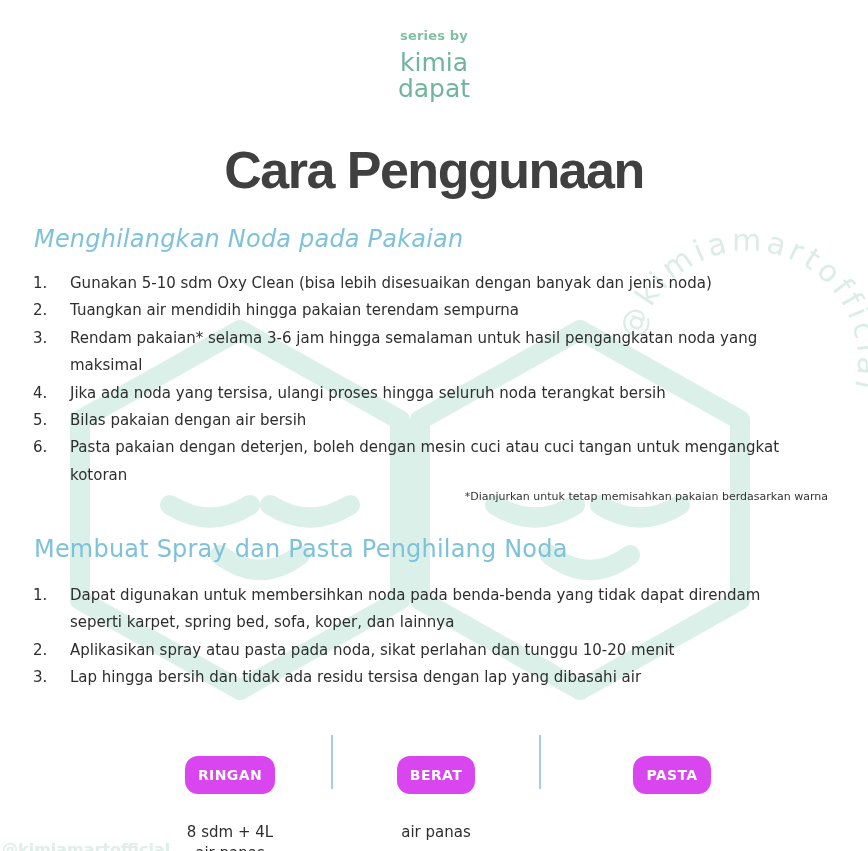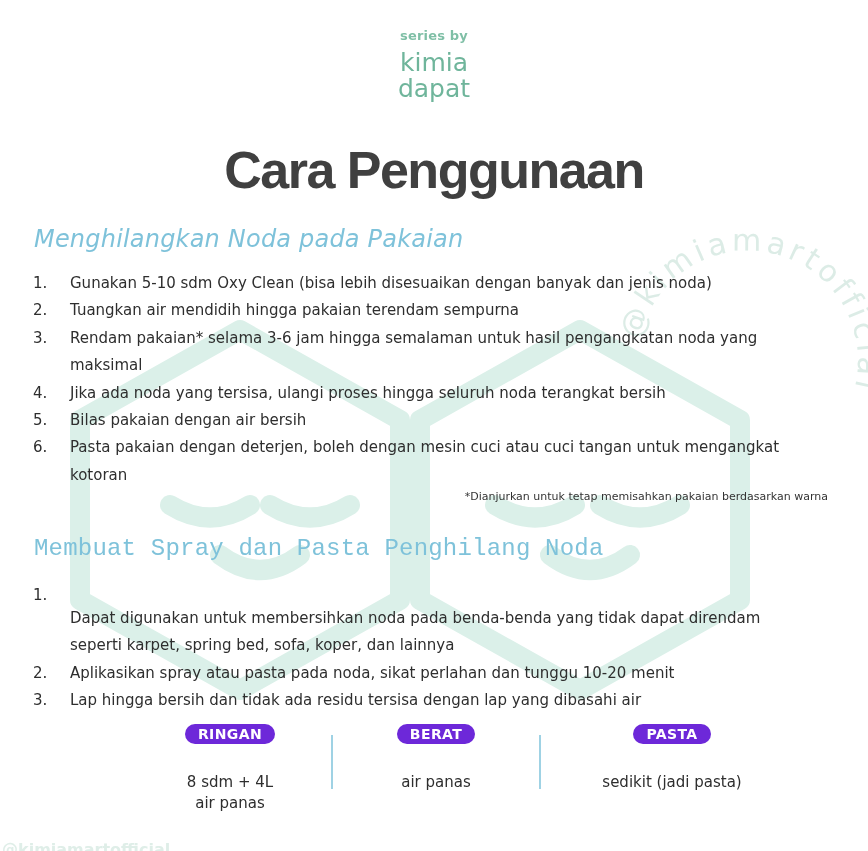--- a/index.html
+++ b/index.html
@@ -77,27 +77,28 @@
       font-size: 11px;
       color: #333333;
     }
     .dose {
       top: 724px;
       width: 200px;
       text-align: center;
     }
     .pill {
       display: inline-block;
-      background: #6d28d9;
+      background: #d946ef;
       color: #ffffff;
       font-weight: bold;
       font-size: 14px;
-      padding: 2px 13px;
+      padding: 11px 13px;
       border-radius: 13px;
       letter-spacing: 0.4px;
+      margin-top: 32px;
     }
     .dose-text {
       margin-top: 28px;
       font-size: 15px;
       line-height: 21px;
       color: #2e2e2e;
     }
     .divider {
       top: 735px;
       width: 2px;
@@ -168,26 +169,26 @@
     <span class="txt">Bilas pakaian dengan air bersih</span>
   </li>
   <li>
     <span class="num">6.</span>
     <span class="txt" style="max-width:720px;">Pasta pakaian dengan deterjen, boleh dengan mesin cuci atau cuci tangan untuk mengangkat kotoran</span>
   </li>
 </ul>
 
 <div class="layer footnote">*Dianjurkan untuk tetap memisahkan pakaian berdasarkan warna</div>
 
-<div class="layer section-title" style="top:535px;font-family:Liberation Mono, monospace;">Membuat Spray dan Pasta Penghilang Noda</div>
+<div class="layer section-title" style="top:535px;">Membuat Spray dan Pasta Penghilang Noda</div>
 
 <ul class="layer list" style="top:582px;">
   <li>
     <span class="num">1.</span>
-    <span class="txt" style="max-width:740px;margin-top:23px;">Dapat digunakan untuk membersihkan noda pada benda-benda yang tidak dapat direndam seperti karpet, spring bed, sofa, koper, dan lainnya</span>
+    <span class="txt" style="max-width:740px;">Dapat digunakan untuk membersihkan noda pada benda-benda yang tidak dapat direndam seperti karpet, spring bed, sofa, koper, dan lainnya</span>
   </li>
   <li>
     <span class="num">2.</span>
     <span class="txt">Aplikasikan spray atau pasta pada noda, sikat perlahan dan tunggu 10-20 menit</span>
   </li>
   <li>
     <span class="num">3.</span>
     <span class="txt">Lap hingga bersih dan tidak ada residu tersisa dengan lap yang dibasahi air</span>
   </li>
 </ul>
@@ -207,17 +208,16 @@
   <div class="dose-text">
     <div>air panas</div>
   </div>
 </div>
 
 <div class="layer divider" style="left:539px;"></div>
 
 <div class="layer dose" style="left:562px; width:220px;">
   <span class="pill">PASTA</span>
   <div class="dose-text">
-    <div>sedikit (jadi pasta)</div>
   </div>
 </div>
 
 <div class="layer bottom-handle">@kimiamartofficial</div>
 
 </body></html>

